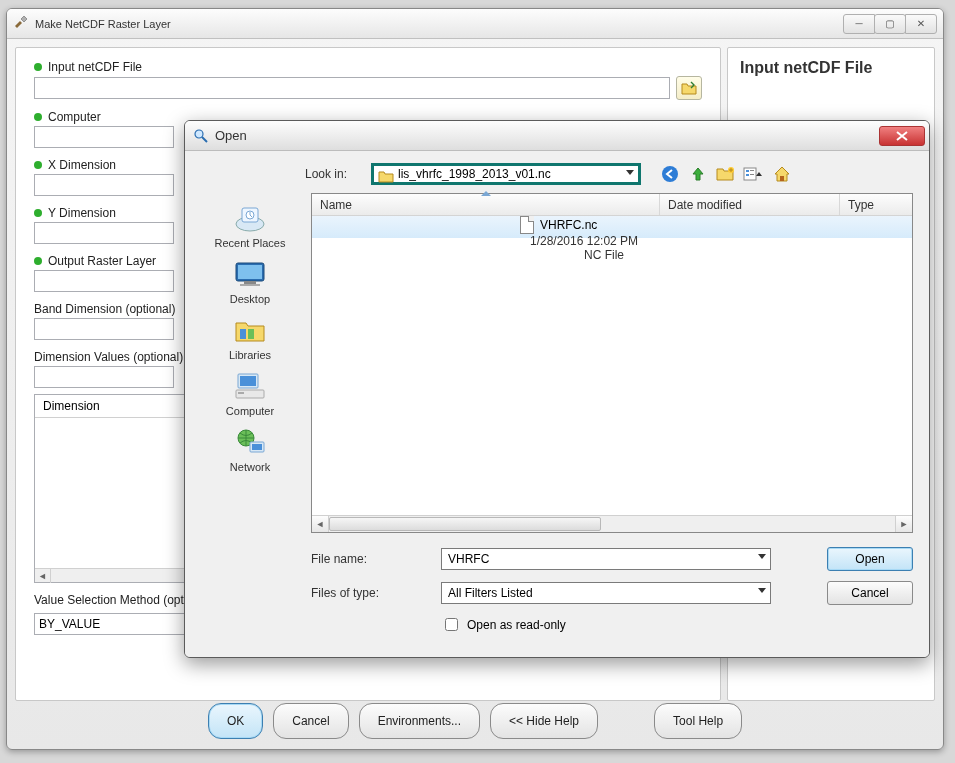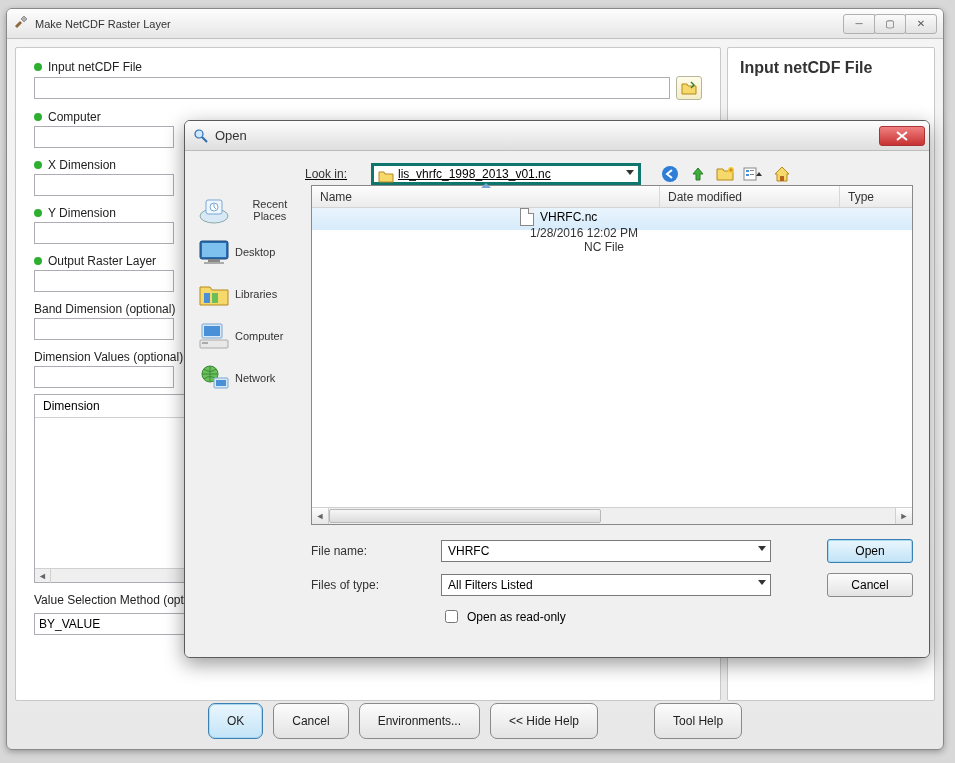--- a/index.html
+++ b/index.html
@@ -31,43 +31,43 @@
 .dimbox{ border:1px solid #abadb3; background:#fff; margin-top:6px; }
 .dimhdr{ border-bottom:1px solid #d0d0d0; padding:4px 8px; background:#fff;}
 .dimbody{ height:150px; background:#fff;}
 .dimscroll{ height:14px; background:#efefef; border-top:1px solid #d0d0d0; display:flex; align-items:center;}
 .dimscroll .arrow{ width:16px; height:14px; display:flex; align-items:center; justify-content:center; border-right:1px solid #d0d0d0; font-size:9px; color:#666;}
 
 .sel{ background:#fff; margin-top:6px;}
 .sel input{ width:100%; height:22px; border:1px solid #abadb3; padding:0 4px;}
 
 .btnbar{ position:absolute; bottom:10px; left:0; right:0; display:flex; justify-content:center; gap:10px; }
-.btn { height:36px; padding: 16px 18px; border:1px solid #8a8a8a; border-radius:7px; background:linear-gradient(#fcfcfc,#e3e3e3); color:#222; display:flex; align-items:center; cursor:default;}
+.btn { height:36px; padding: 16px 18px; border:1px solid #8a8a8a; border-radius:13px; background:linear-gradient(#fcfcfc,#e3e3e3); color:#222; display:flex; align-items:center; cursor:default;}
 .btn.primary{ border:1px solid #3c7fb1; box-shadow: inset 0 0 0 1px #a7d9f5; background:linear-gradient(#eaf6fd,#c3e4f7);}
 .btnbar .spacer{width:36px;}
 
 
 .dialog { position:absolute; left:184px; top:120px; width:746px; height:538px; border:1px solid #5b5b5b; border-radius:6px; background:#f0f0f0; box-shadow:0 6px 20px rgba(0,0,0,.4); overflow:hidden; }
 .dlg-titlebar{ height:30px; background:linear-gradient(#fdfdfd,#dedede); display:flex; align-items:center; padding:0 4px 0 8px; border-bottom:1px solid #bcbcbc;}
 .dlg-titlebar .icon{ width:16px; height:16px; margin-right:6px; }
 .dlg-titlebar .dtitle{ flex:1; font-size:13px; color:#333;}
 .dlg-titlebar .closebtn{ width:46px; height:20px; border:1px solid #a33; border-radius:3px; background:linear-gradient(#f08080,#c83232); display:flex; align-items:center; justify-content:center; color:#fff; font-weight:bold; font-family:Arial;}
 
 .dlg-body{ position:absolute; top:30px; left:0; right:0; bottom:0; background:#f0f0f0; padding:12px 16px 16px 10px;}
 
-.lookrow{ display:flex; align-items:center; margin-left:110px;text-decoration:underline;}
+.lookrow{ display:flex; align-items:center; margin-bottom:8px; margin-left:110px;}
 .lookrow .lbl{ width:60px; text-align:left; color:#333; margin-right:6px;}
 .lookrow .combo{ position:relative; width:270px; height:22px; border:3px solid #0f766e; background:#fff; display:flex; align-items:center; padding:0 18px 0 24px;}
 .lookrow .combo .arrow{ position:absolute; right:4px; top:4px; width:0; height:0; border-left:4px solid transparent; border-right:4px solid transparent; border-top:5px solid #333;}
 .lookrow .toolbtns{ display:flex; gap:6px; margin-left:18px;}
 .toolbtn{ width:22px; height:22px; display:flex; align-items:center; justify-content:center; }
 
 .dlg-main{ display:flex; gap:6px; height:340px; }
 .places{ width:110px; padding-top:4px; display:flex; flex-direction:column; align-items:center; gap:0;}
-.place{ display:flex; flex-direction:row; align-items:center; padding:4px 0; width:100%; gap:2px;}
+.place{ display:flex; flex-direction:column; align-items:center; padding:4px 0; width:100%; gap:2px;}
 .place .picon{ width:38px; height:34px; display:flex; align-items:center; justify-content:center;}
 .place .ptxt{ font-size:11px; color:#333; text-align:center;}
 
 .filelist{ flex:1; background:#fff; border:1px solid #888; display:flex; flex-direction:column;}
 .flhdr{ display:flex; height:22px; background:linear-gradient(#fdfdfd,#ebebeb); border-bottom:1px solid #d4d4d4;}
 .flhdr .col{ padding:3px 8px; border-right:1px solid #d8d8d8; color:#333; display:flex; align-items:flex-end;}
 .flhdr .col.name{ flex:1; min-width:200px; position:relative;}
 .flhdr .col.date{ width:180px;}
 .flhdr .col.type{ width:72px; border-right:none;}
 .sortarr{ position:absolute; left:50%; top:-3px; transform:translateX(-50%); width:0;height:0; border-left:5px solid transparent; border-right:5px solid transparent; border-bottom:5px solid #7aa7d4;}

